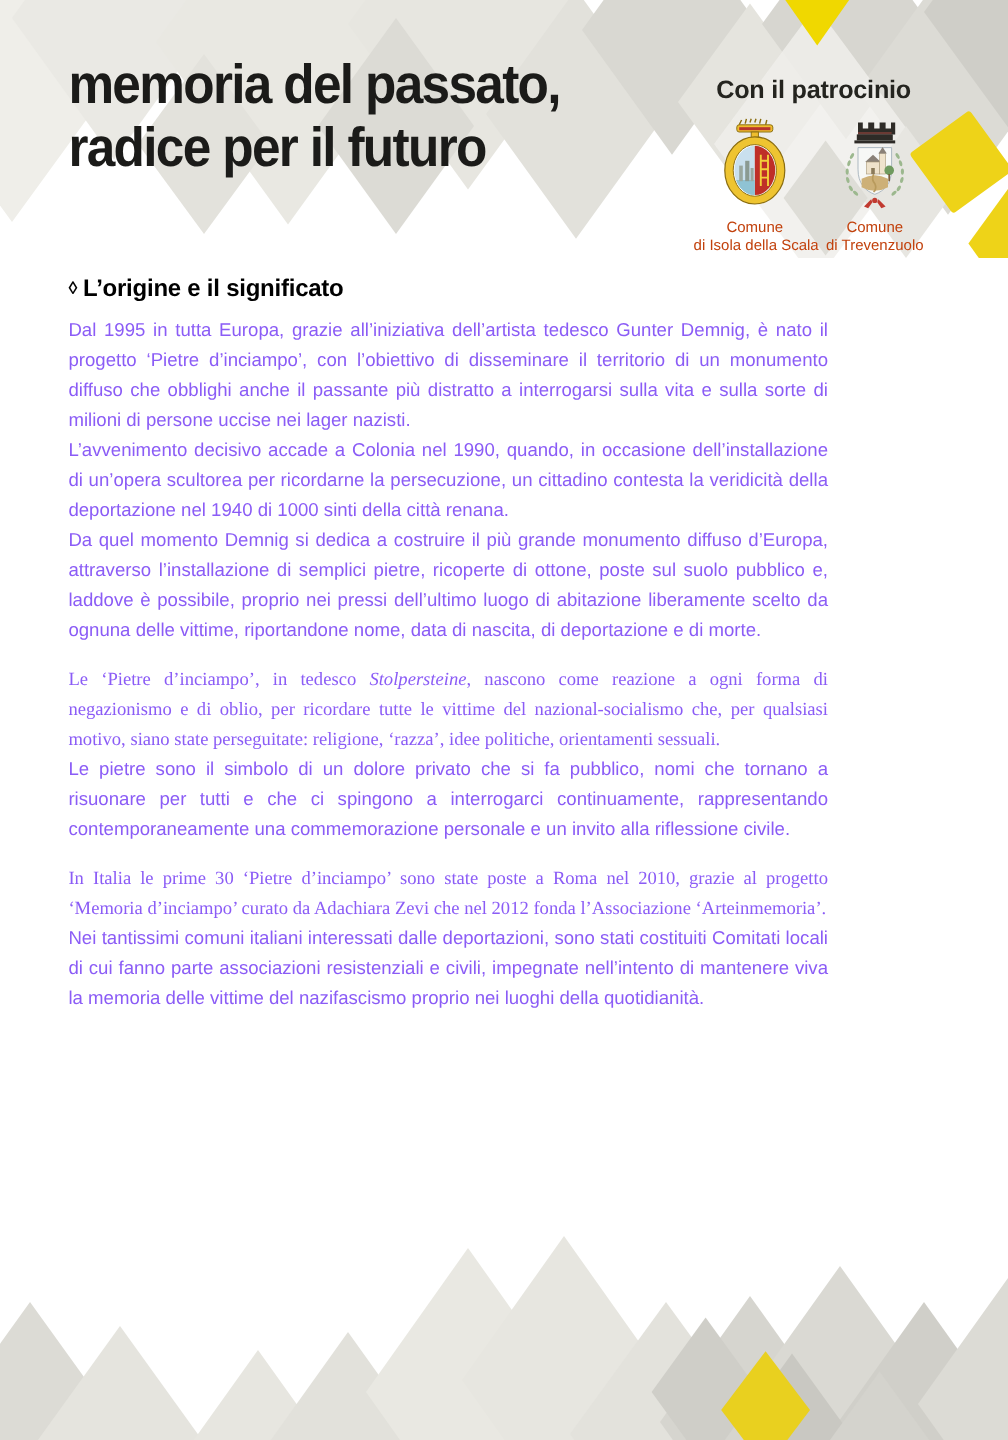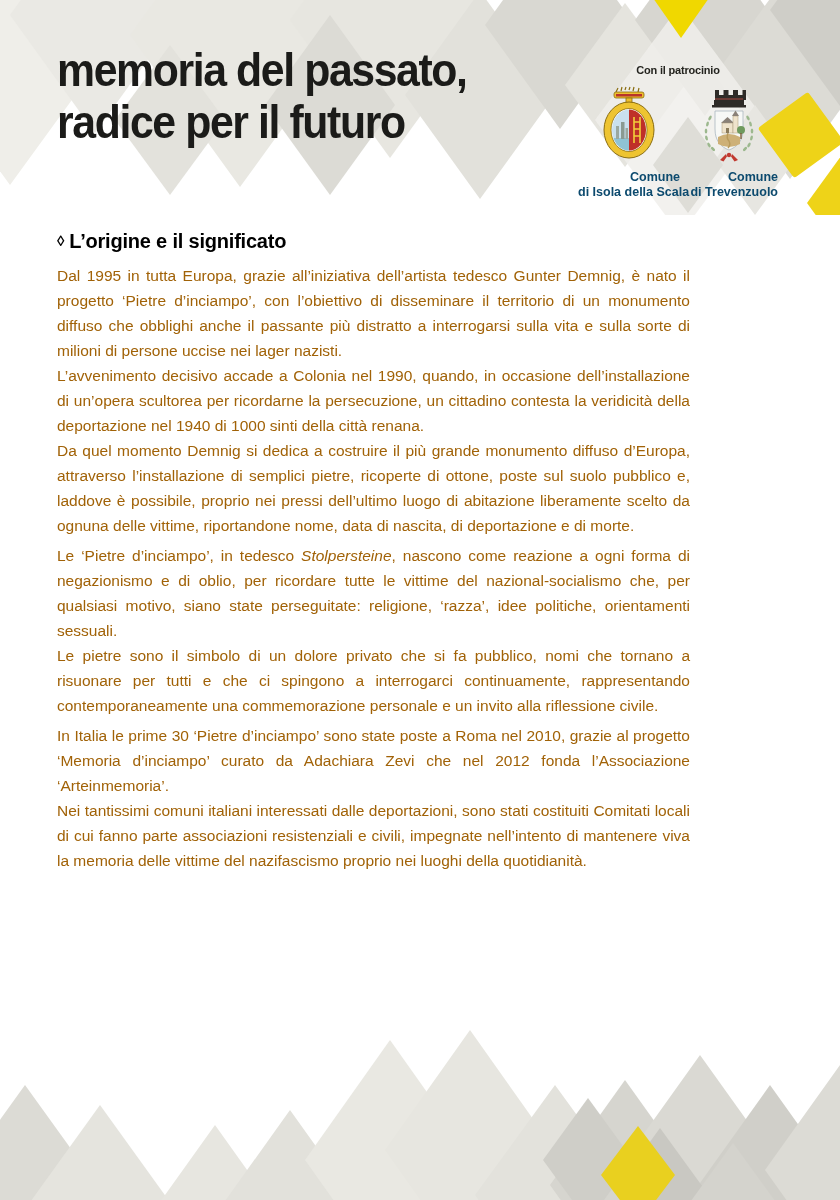--- a/index.html
+++ b/index.html
@@ -11,32 +11,32 @@
   .top-mosaic{position:absolute;top:0;left:0;}
   .bottom-mosaic{position:absolute;left:0;bottom:0;}
   .title{
     position:absolute;left:57px;top:44px;
     font-family:"Liberation Sans", sans-serif;
     font-weight:800;font-size:46px;line-height:52px;
     letter-spacing:-1.5px;color:#1b1b19;
     transform:scaleX(0.93);transform-origin:0 0;white-space:nowrap;
   }
   .patronage{position:absolute;left:578px;top:64px;width:200px;}
-  .patronage-label{font-size:11px;font-weight:bold;color:#24241f;text-align:center;letter-spacing:-0.2px;}
+  .patronage-label{font-size:21px;font-weight:bold;color:#24241f;text-align:center;letter-spacing:-0.2px;}
   .crest-row{display:grid;grid-template-columns:102px 98px;margin-top:9px;}
   .crest-cell{display:flex;justify-content:center;align-items:flex-start;}
   .caption-row{display:grid;grid-template-columns:102px 98px;margin-top:7px;}
-  .caption{font-size:12.5px;font-weight:bold;line-height:15px;color:#0c4a6e;text-align:right;white-space:nowrap;}
+  .caption{font-size:12.5px;font-weight:normal;line-height:15px;color:#c2410c;text-align:center;white-space:nowrap;}
   .article{position:absolute;left:57px;top:230px;width:633px;}
   .article-heading{
     margin:0 0 10px 0;font-size:20px;font-weight:bold;color:#000000;letter-spacing:-0.2px;
   }
   .article-heading .marker{font-size:15px;font-weight:bold;margin-right:5px;position:relative;top:-2px;}
-  .para{margin:0;font-size:15.5px;line-height:25px;color:#a16207;text-align:justify;}
-  .group-start{margin-top:5px;}
+  .para{margin:0;font-size:15.5px;line-height:25px;color:#8b5cf6;text-align:justify;}
+  .group-start{margin-top:16px;font-family:Liberation Serif, serif;}
   .it{font-style:italic;}
 </style>
 </head>
 <body>
 
 <svg class="top-mosaic" width="840" height="215" viewBox="0 0 840 215">
   <polygon points="10,-35 90,75 10,185 -70,75" fill="#efeee9"></polygon>
   <polygon points="95,-103 180,15 95,133 10,15" fill="#eae9e4"></polygon>
   <polygon points="240,-117 350,35 240,187 130,35" fill="#e9e8e2"></polygon>
   <polygon points="170,45 225,120 170,195 115,120" fill="#e3e2dc"></polygon>

